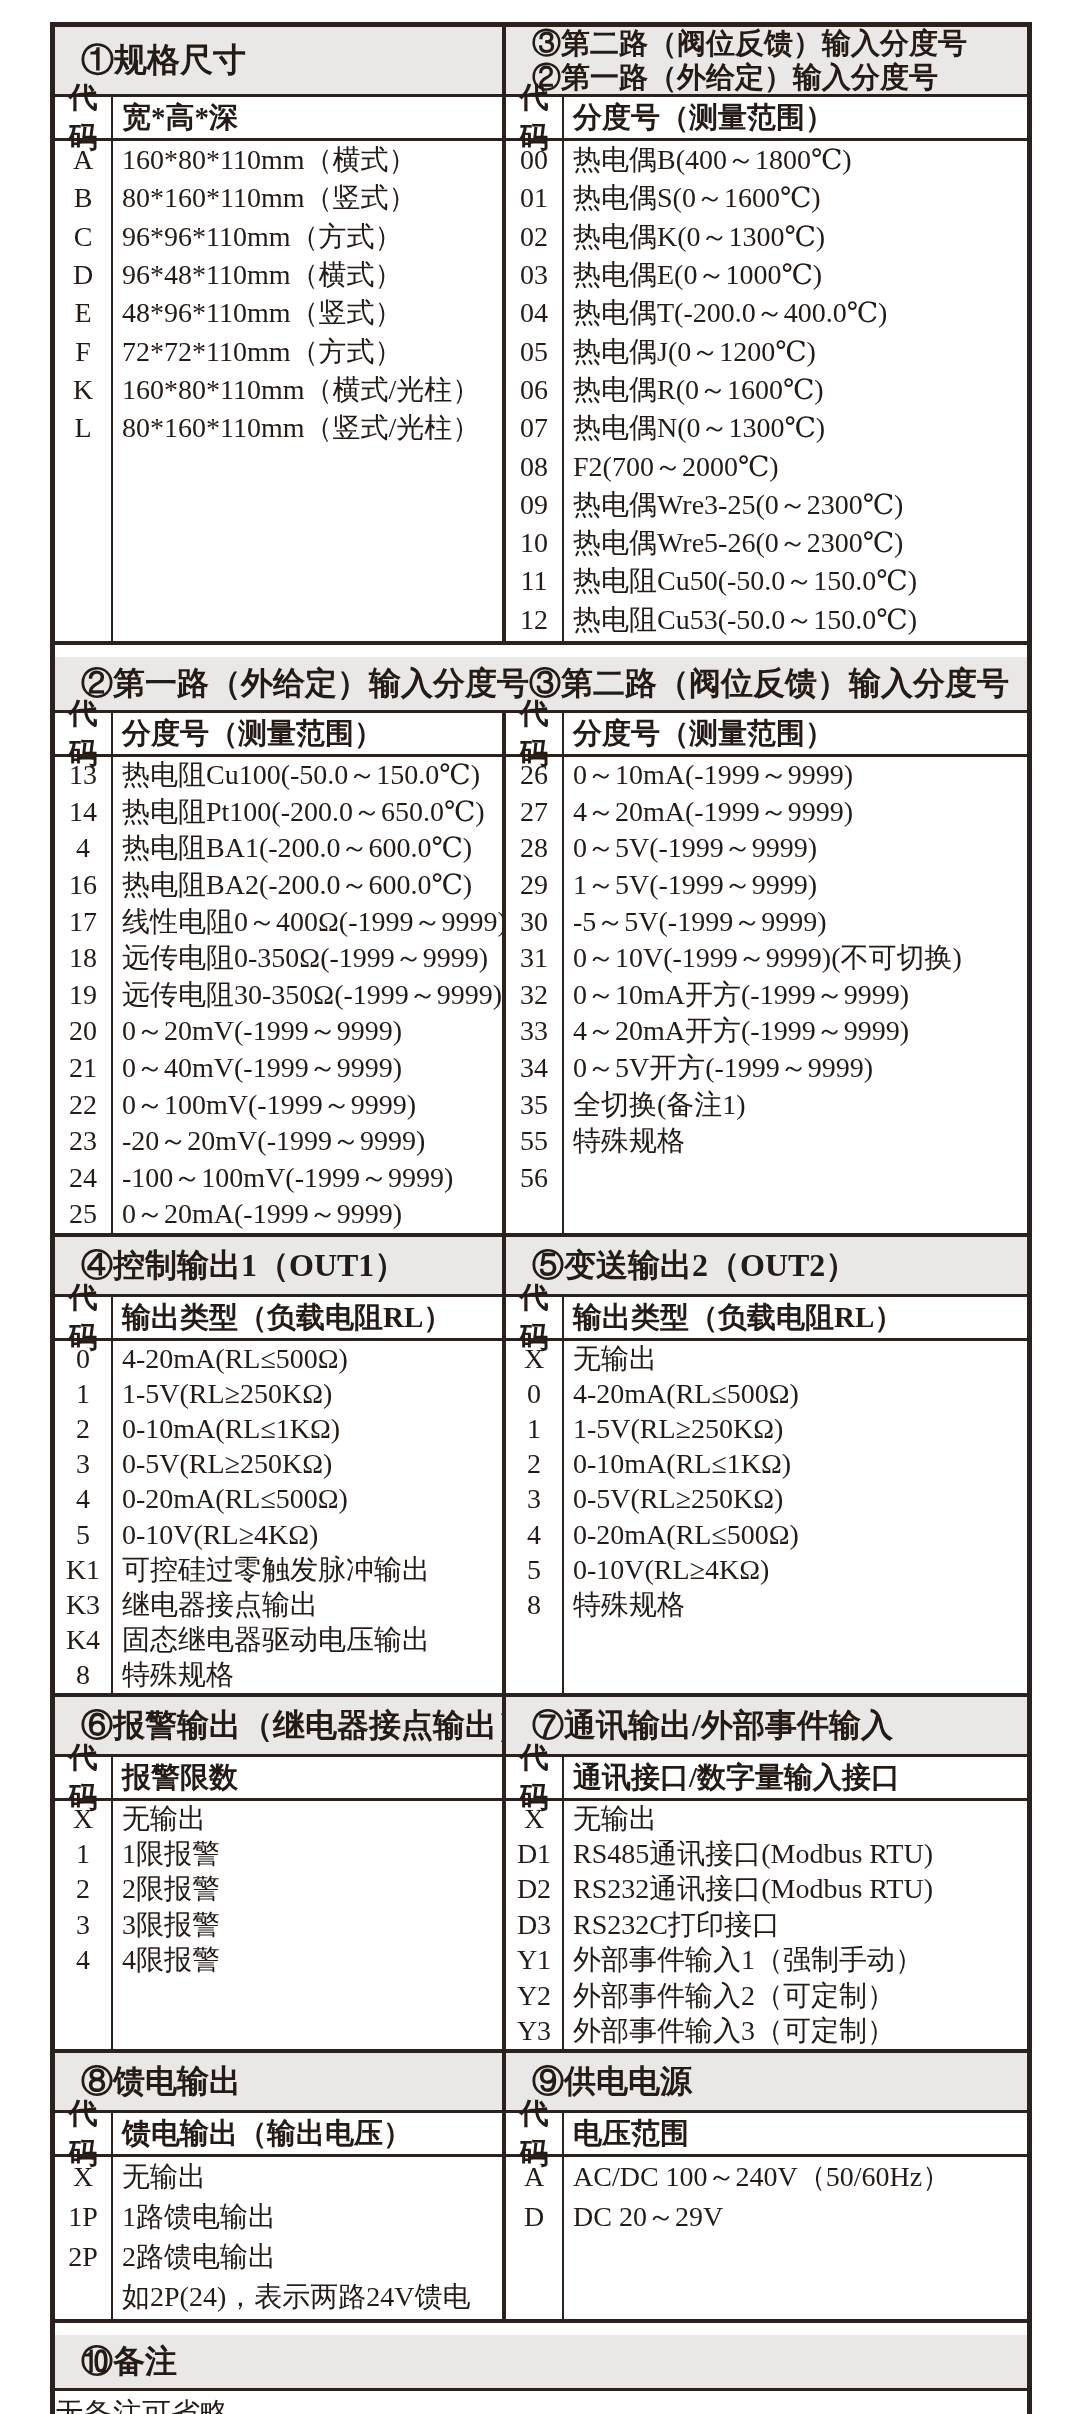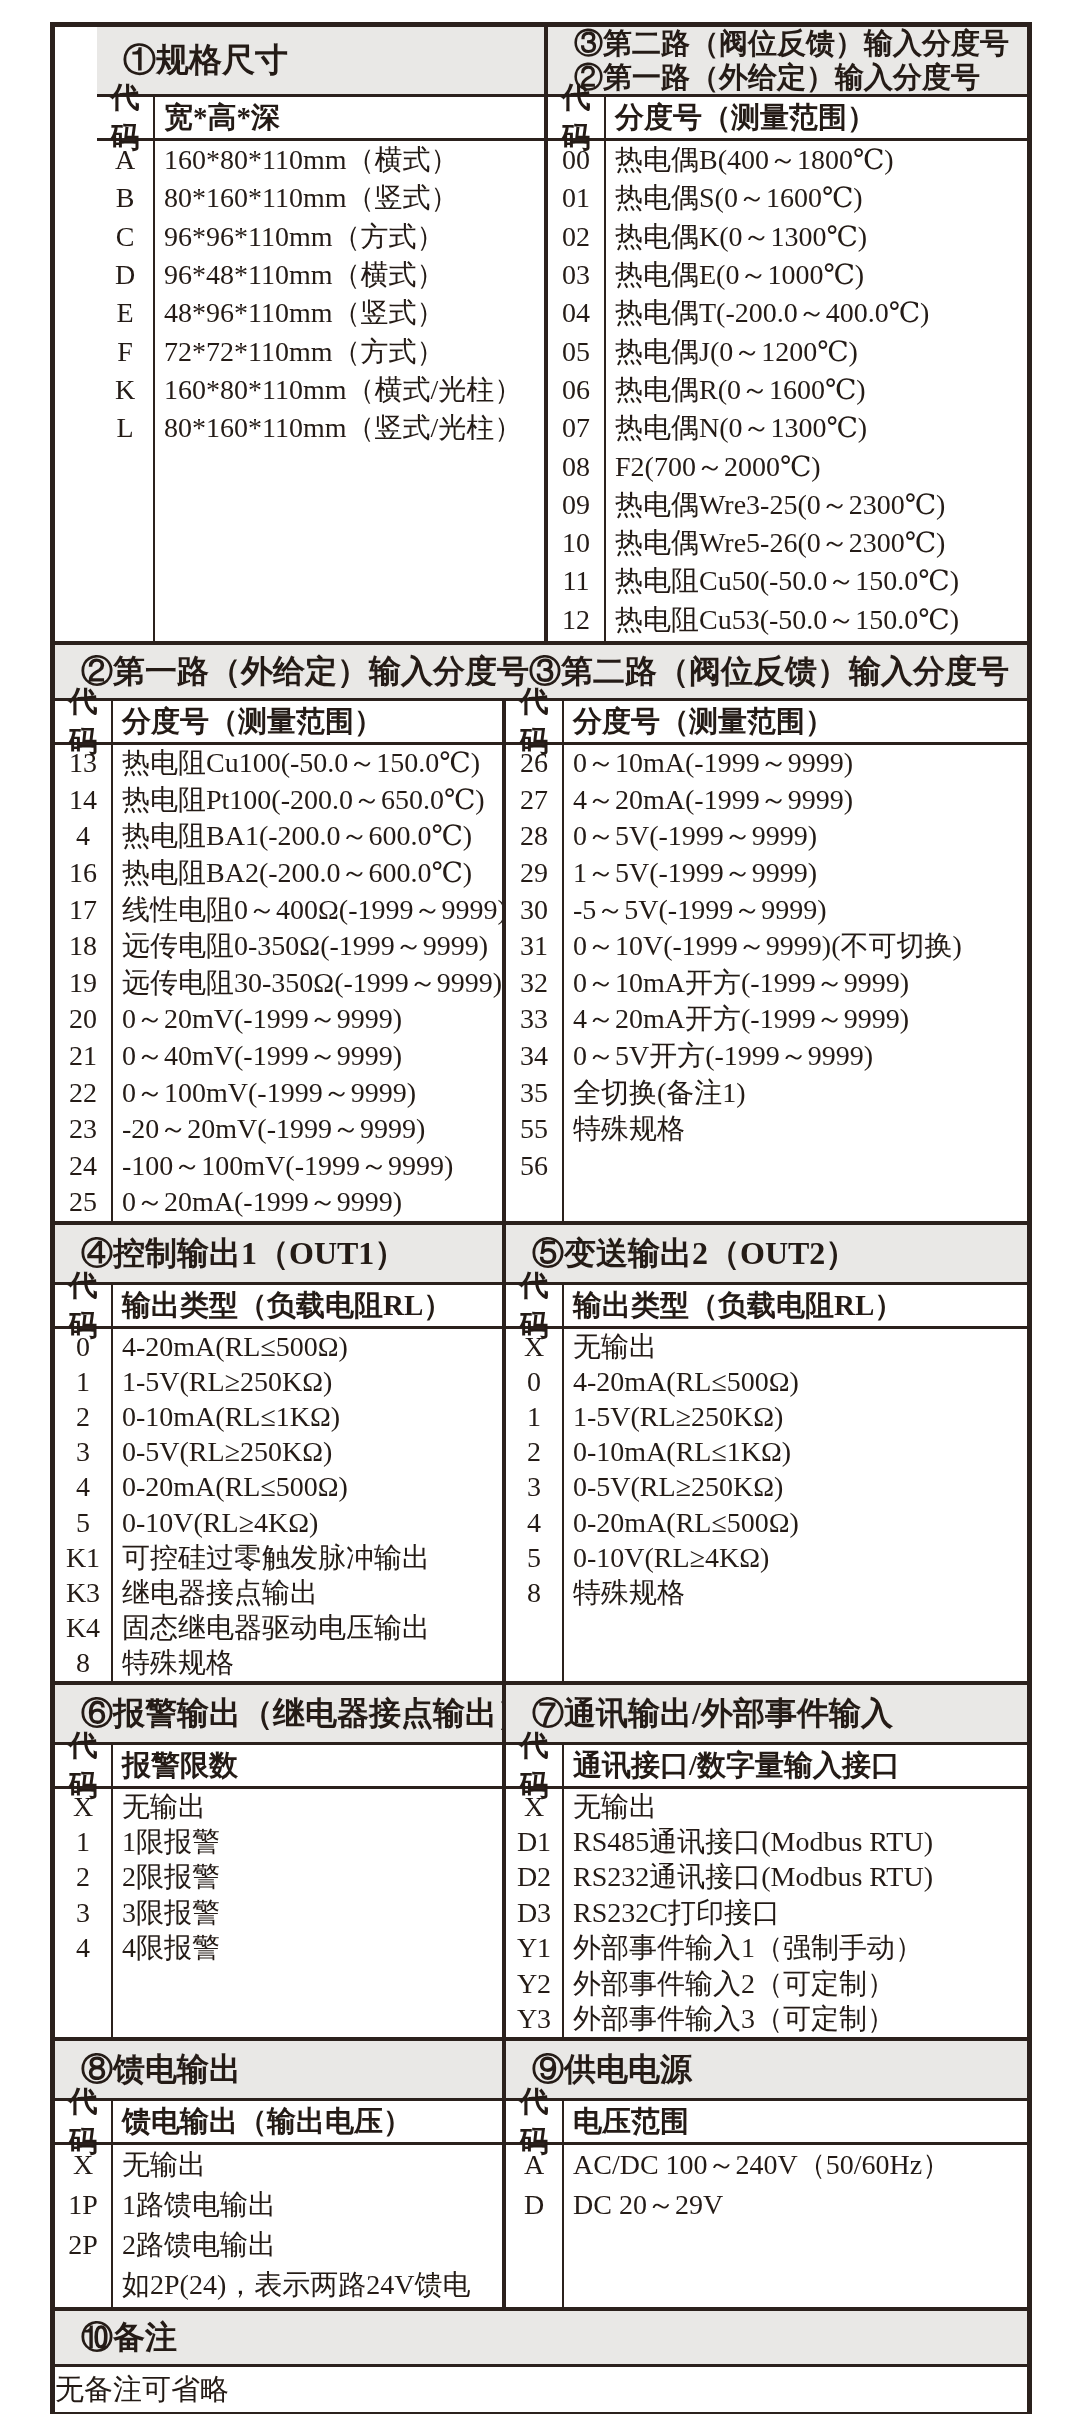--- a/index.html
+++ b/index.html
@@ -13,42 +13,42 @@
   body{
     height:2414px;position:relative;
     font-family:"Liberation Serif","DejaVu Serif",serif;
     color:var(--tx);
   }
   .wrap{
     position:absolute;left:50px;top:22px;width:982px;
     border:5px solid var(--bd);background:var(--bg);
   }
   .sec{border-top:4px solid var(--bd);}
-  .sec:first-child{border-top:none;padding-left:42px;}
+  .sec:first-child{border-top:none;}
   .pair,.pair-body{display:flex;align-items:stretch;}
   .half{display:flex;flex-direction:column;min-width:0;}
   .half.left{width:447px;}
   .half.right{flex:1;}
   .vdiv{width:4px;background:var(--bd);flex:0 0 4px;}
   .sec-header{
     background:var(--hdr);
     border-bottom:3px solid var(--bd);
     font-weight:bold;
     display:flex;flex-direction:column;justify-content:center;
     padding-left:26px;
     white-space:nowrap;overflow:hidden;
   }
   .s1 .sec-header{height:70px;font-size:33px;}
   .s1 .sec-header .hline{font-size:29px;line-height:1.15;}
   .banner{
     background:var(--hdr);
     border-bottom:3px solid var(--bd);
     height:56px;display:flex;align-items:center;
     padding-left:26px;font-weight:bold;font-size:32px;
-    white-space:nowrap;overflow:hidden;
+    white-space:nowrap;overflow:hidden;margin-top:12px;
   }
   .s45 .sec-header,.s67 .sec-header,.s89 .sec-header{height:60px;font-size:32px;}
   .cols-header{
     display:flex;align-items:stretch;
     border-bottom:3px solid var(--bd);
     height:44px;font-size:29px;font-weight:bold;
   }
   .cols-header .code-col{
     width:58px;flex:0 0 58px;border-right:2px solid var(--bd);
     display:flex;align-items:center;justify-content:center;text-align:center;

